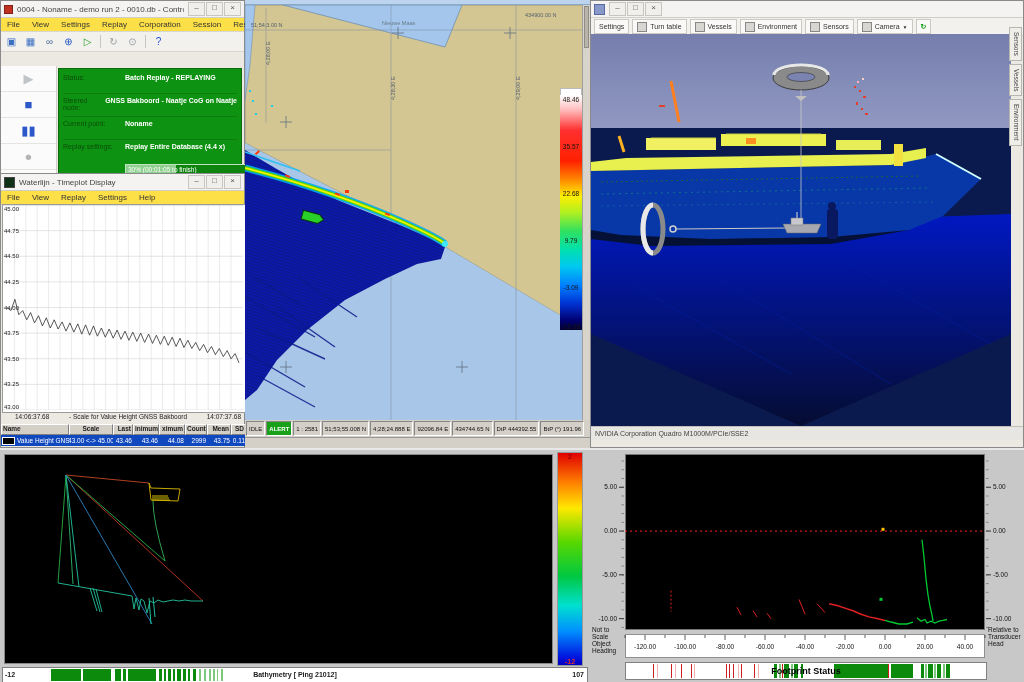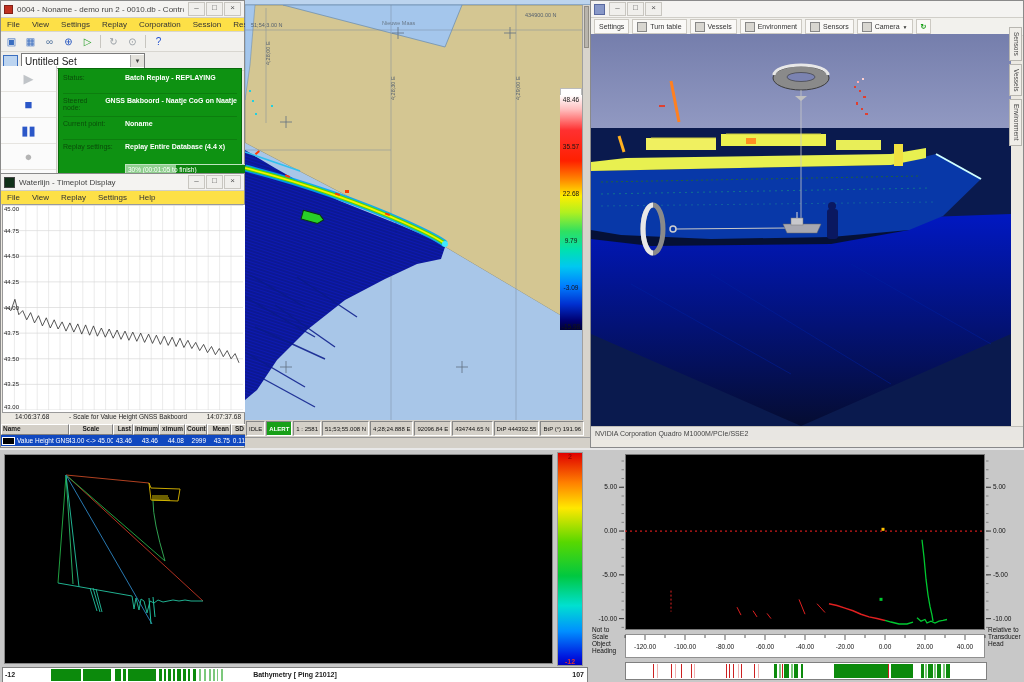--- a/index.html
+++ b/index.html
@@ -90,27 +90,20 @@
       <span class="ic" style="color: rgb(58, 110, 192);">▦</span>
       <span class="ic" style="color: rgb(88, 120, 160);">∞</span>
       <span class="ic" style="color: rgb(40, 88, 192);">⊕</span>
       <span class="ic" style="color: rgb(40, 160, 40);">▷</span>
       <span class="sep"></span>
       <span class="ic" style="color: rgb(154, 160, 166);">↻</span>
       <span class="ic" style="color: rgb(154, 160, 166);">⊙</span>
       <span class="sep"></span>
       <span class="ic" style="color: rgb(32, 80, 208);">?</span>
     </div>
-  <div class="combo-row">
-    <span class="mini-mon"></span>
-    <span class="combo">
-      <span class="v">Untitled Set</span>
-      <span class="dd">▼</span>
-    </span>
-  </div>
   <div class="sidebar" id="ctl-sidebar">
       <div class="sb-btn">
         <span style="color: rgb(192, 196, 200);">▶</span>
       </div>
       <div class="sb-btn">
         <span style="color: rgb(43, 87, 200);">■</span>
       </div>
       <div class="sb-btn">
         <span style="color: rgb(43, 87, 200);">▮▮</span>
       </div>
@@ -638,20 +631,21 @@
     <div class="blabel">Not to Scale</div>
     <div class="blabel">Object</div>
     <div class="blabel">Heading</div>
   </div>
   <div class="abs" style="left:398px;top:176px;width:34px;">
     <div class="blabel">Relative to</div>
     <div class="blabel">Transducer</div>
     <div class="blabel">Head</div>
   </div>
   <div class="fbar" id="fp-bar" style="left:35px;top:212px;width:360px;height:16px;">
+    <span style="position:absolute;left:0;right:0;top:3px;text-align:center;font-size:9px;font-weight:bold;color:#000;z-index:3;">Footprint Status</span>
   <div class="seg" style="left: 27px; width: 1px; background: rgb(204, 32, 32);"></div>
       <div class="seg" style="left: 31px; width: 1px; background: rgb(240, 176, 176);"></div>
       <div class="seg" style="left: 45px; width: 1px; background: rgb(204, 32, 32);"></div>
       <div class="seg" style="left: 49px; width: 1px; background: rgb(240, 176, 176);"></div>
       <div class="seg" style="left: 55px; width: 1px; background: rgb(204, 32, 32);"></div>
       <div class="seg" style="left: 65px; width: 1px; background: rgb(204, 32, 32);"></div>
       <div class="seg" style="left: 68px; width: 1px; background: rgb(240, 176, 176);"></div>
       <div class="seg" style="left: 100px; width: 1px; background: rgb(204, 32, 32);"></div>
       <div class="seg" style="left: 103px; width: 1px; background: rgb(204, 32, 32);"></div>
       <div class="seg" style="left: 107px; width: 1px; background: rgb(204, 32, 32);"></div>

